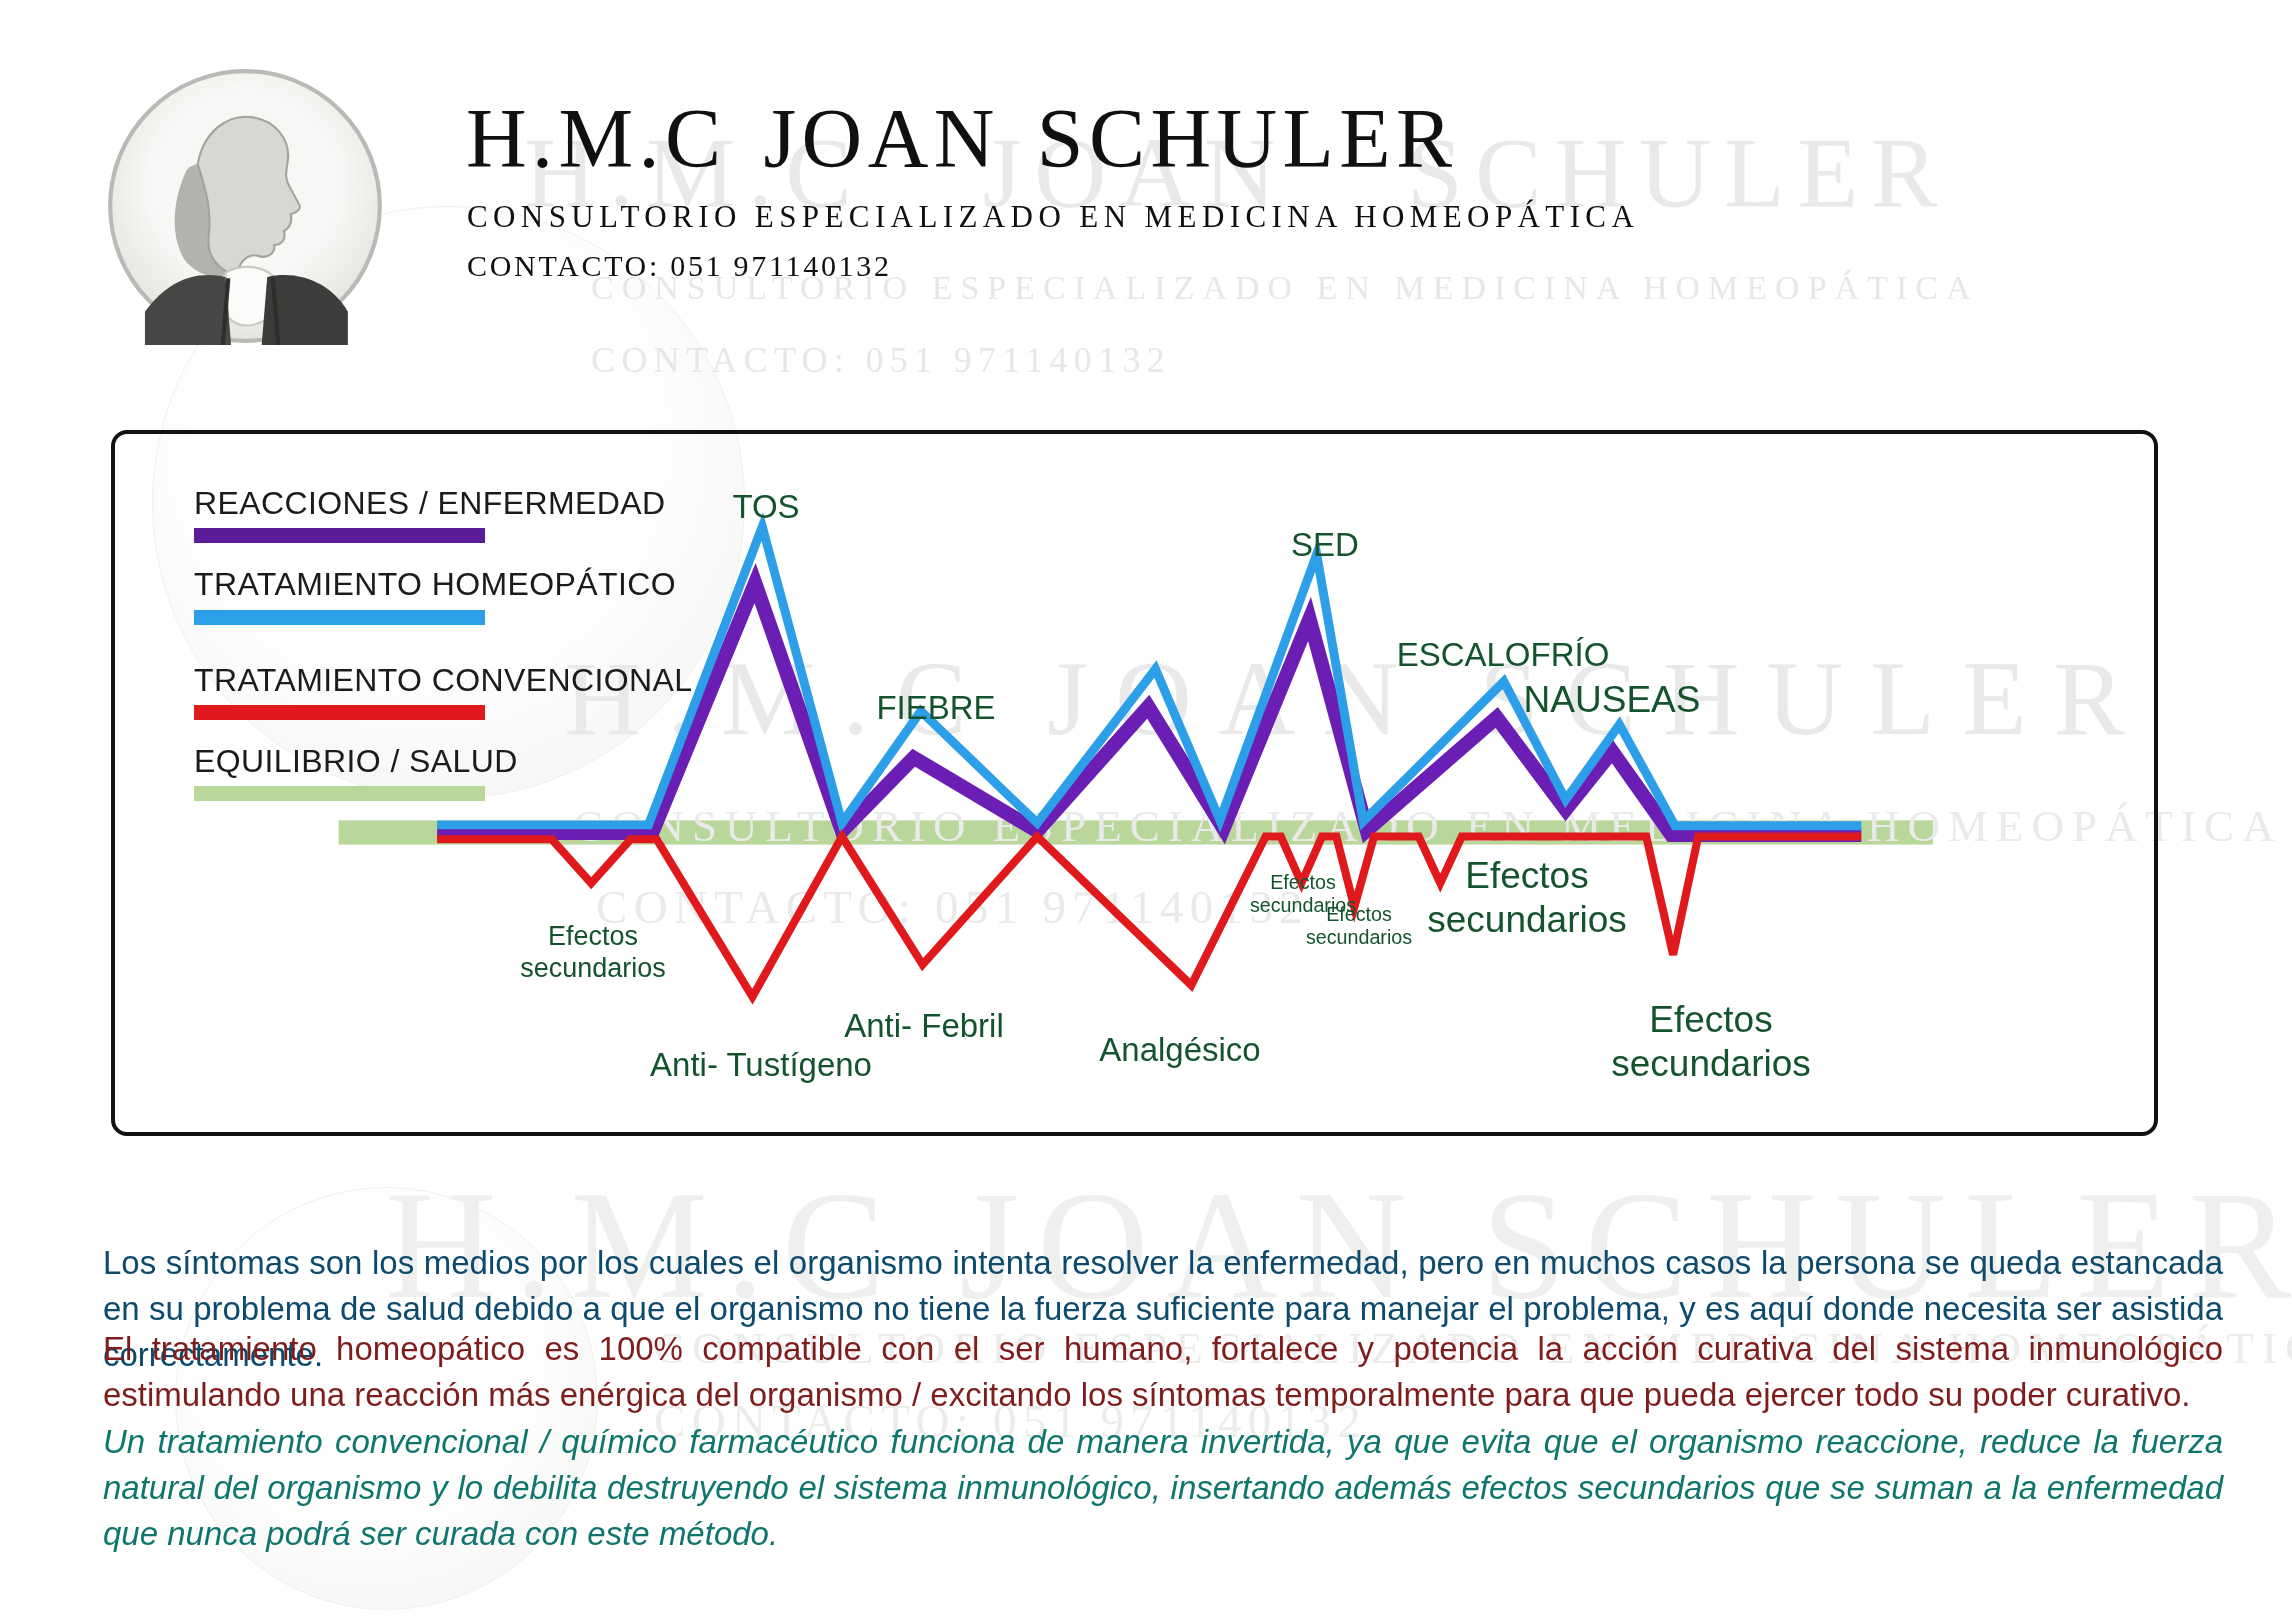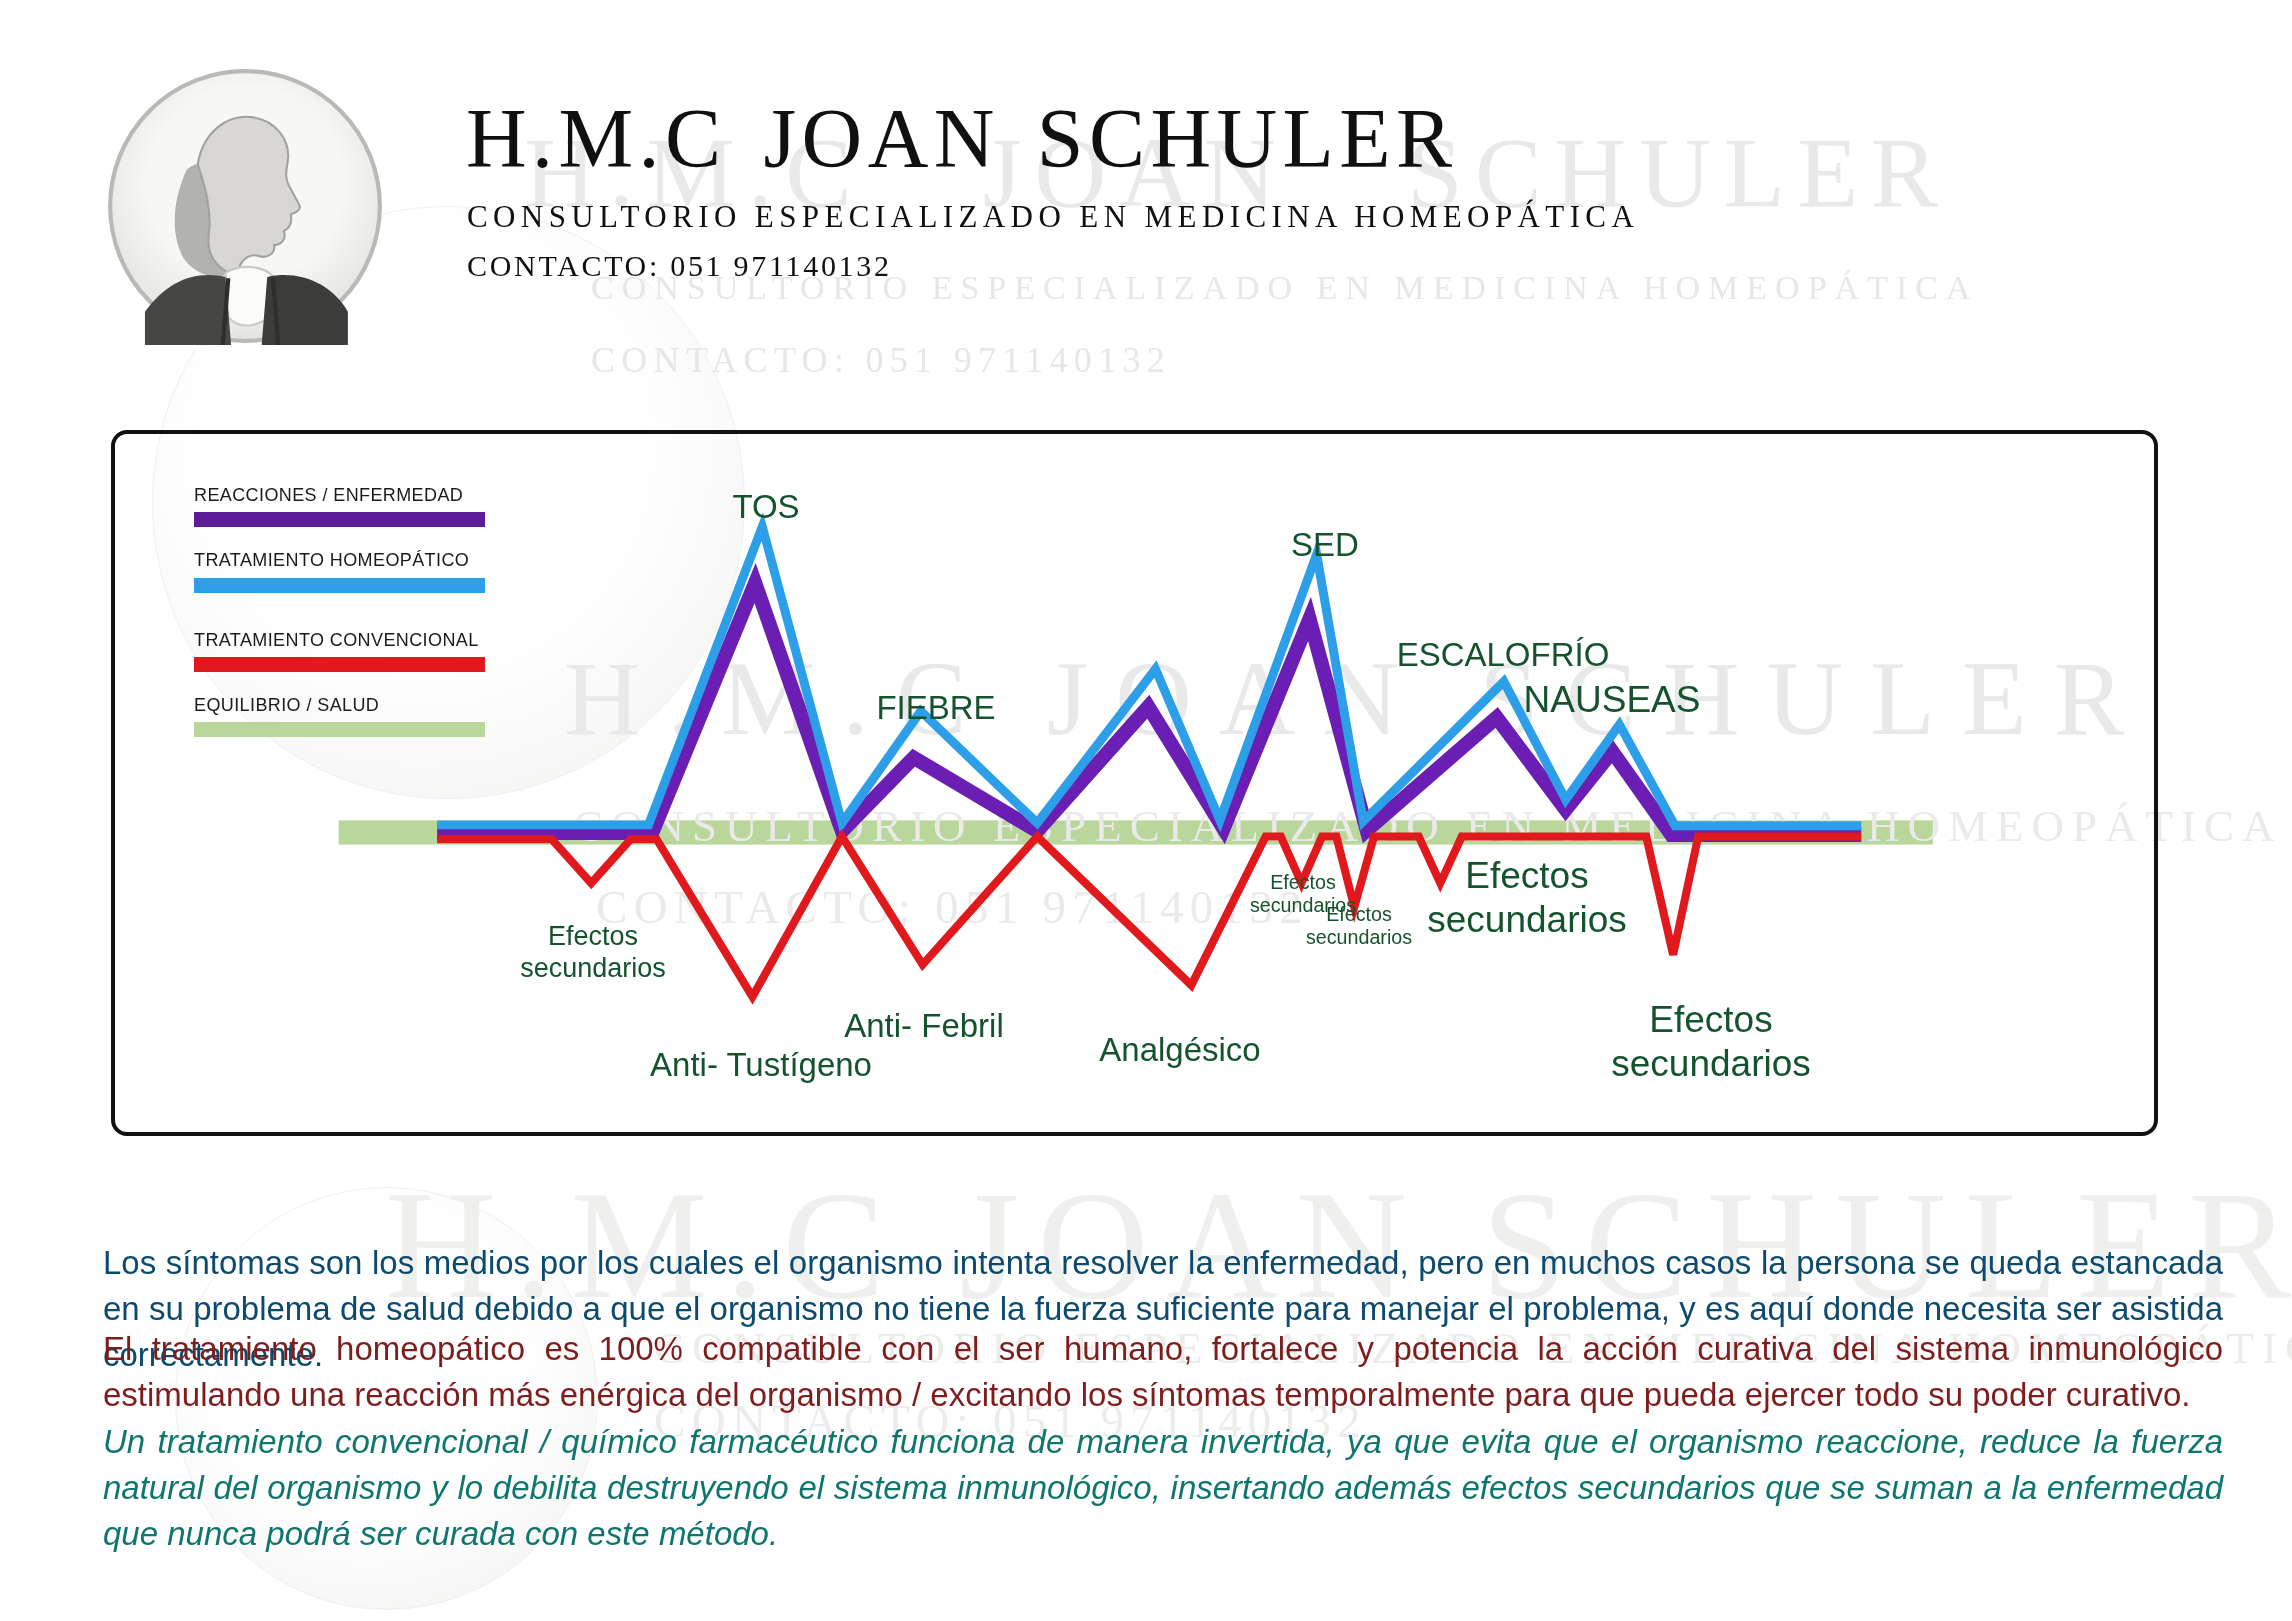--- a/index.html
+++ b/index.html
@@ -25,21 +25,21 @@
   .brand-subtitle{left:467px;top:199px;font-family:"Liberation Serif",serif;font-size:31px;
                letter-spacing:5.4px;color:#101010;z-index:5;white-space:nowrap;}
   .brand-contact{left:467px;top:249px;font-family:"Liberation Serif",serif;font-size:30px;
                letter-spacing:2.7px;color:#101010;z-index:5;white-space:nowrap;}
   
   .chart-box{left:111px;top:430px;width:2047px;height:706px;border:4.5px solid #111;border-radius:16px;
              box-sizing:border-box;background:transparent;z-index:3;}
   .legend{left:194px;top:485px;z-index:5;}
   .legend-item{margin-bottom:23px;}
   .legend-item:nth-child(2){margin-bottom:37px;}
-  .legend-label{font-size:18px;color:#1b1b1b;letter-spacing:0.4px;}
+  .legend-label{font-size:32px;color:#1b1b1b;letter-spacing:0.4px;}
   .legend-swatch{width:291px;height:15px;margin-top:6.3px;}
   svg.layer{position:absolute;left:0;top:0;width:2293px;height:1622px;pointer-events:none;}
   #band-svg{z-index:1;}
   #lines-svg{z-index:4;}
   #chart-labels{z-index:5;}
   .chart-label{position:absolute;color:#14532d;text-align:center;transform:translateX(-50%);
                white-space:pre-line;line-height:1.18;}
   .chart-label.align-left{transform:none;text-align:left;}
   .sz-lg{font-size:33px;}
   .sz-md{font-size:37px;}

